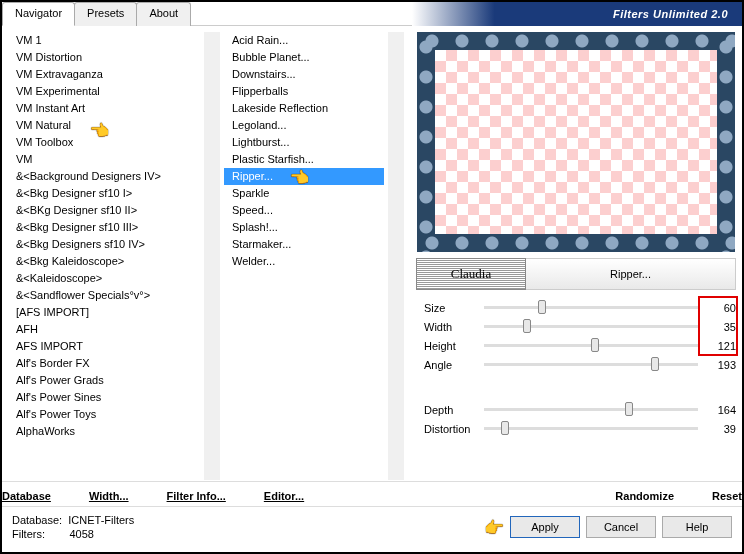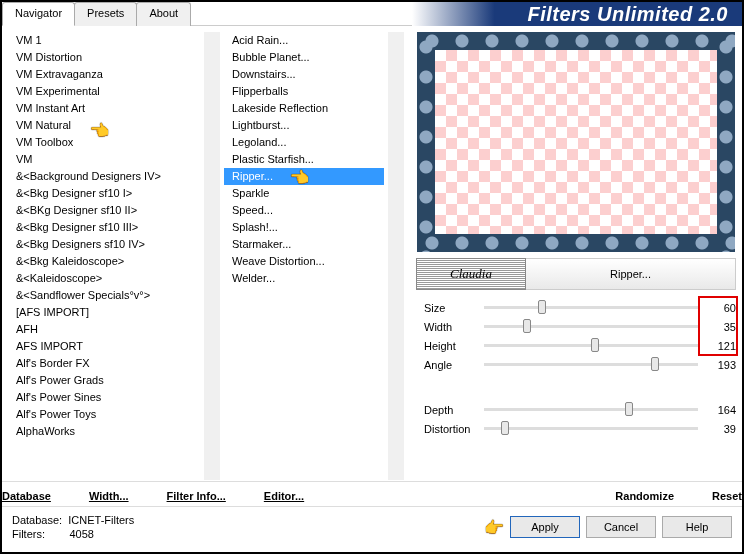--- a/index.html
+++ b/index.html
@@ -1,34 +1,34 @@
 <!DOCTYPE html>
 <html><head>
 <meta charset="utf-8">
 <style>
 * { box-sizing: border-box; margin: 0; padding: 0; }
 body { font-family: "Segoe UI", Tahoma, sans-serif; font-size: 11px; background: #fff; width: 744px; height: 554px; overflow: hidden; border: 2px solid #000; position: relative; }
 .header { position: relative; height: 24px; background: #fff; border-bottom: 1px solid #ccc; display: flex; }
 .tabs { display: flex; height: 24px; }
 .tab { padding: 4px 12px; border: 1px solid #aaa; border-bottom: none; background: #f0f0f0; cursor: pointer; font-size: 11px; border-radius: 3px 3px 0 0; margin-right:-1px;}
 .tab.active { background: #fff; border-bottom: 1px solid #fff; position: relative; z-index: 2;}
-.banner { position: absolute; right: 0; top: 0; height: 24px; width: 330px; background: linear-gradient(90deg, #fff 0%, #1a3a7a 25%, #1a3a7a 100%); color: #fff; font-style: italic; font-weight: bold; font-size: 20px; text-align: right; padding-right: 14px; line-height: 24px; letter-spacing: 0.5px;}
+.banner { position: absolute; right: 0; top: 0; height: 24px; width: 330px; background: linear-gradient(90deg, #fff 0%, #1a3a7a 25%, #1a3a7a 100%); color: #fff; font-style: italic; font-weight: bold; font-size: 11px; text-align: right; padding-right: 14px; line-height: 24px; letter-spacing: 0.5px;}
 .main { display: flex; height: 455px; padding: 6px 6px 0 6px; gap: 4px;}
 .col { overflow-y: auto; overflow-x: hidden; height: 448px; border-right: none; font-size: 11px;}
 .col1 { width: 192px; }
 .col2 { width: 160px; }
 .col-item { padding: 1px 4px 1px 8px; white-space: nowrap; cursor: default; line-height: 15px; position: relative;}
 .col-item.sel { background: #3399ff; color: #fff; }
 .scrolltrack { width: 16px; background: #f0f0f0; height: 448px;}
 .right { flex:1; display:flex; flex-direction: column; padding-left: 8px;}
 .preview { width: 318px; height: 220px; margin: 0 auto; position: relative; background: #fff;}
 .border-img { position:absolute; inset:0; border: 18px solid #2a4763; background: repeating-conic-gradient(#fccfcf 0 25%, #fff 0 50%) 0 0/22px 22px;}
 .border-img::before{content:"";position:absolute;inset:-18px;background:radial-gradient(circle at 15px 9px,#8fa8c2 6px,transparent 7px) repeat-x 0 0/30px 18px,radial-gradient(circle at 15px 9px,#8fa8c2 6px,transparent 7px) repeat-x 0 100%/30px 18px,radial-gradient(circle at 9px 15px,#8fa8c2 6px,transparent 7px) repeat-y 0 0/18px 30px,radial-gradient(circle at 9px 15px,#8fa8c2 6px,transparent 7px) repeat-y 100% 0/18px 30px;z-index:1;pointer-events:none}
 .logo-row{display:flex;align-items:stretch;height:32px;margin-top:6px}
-.logo{width:110px;height:32px;background:repeating-linear-gradient(0deg,#999 0 1px,#fff 1px 2px);display:flex;align-items:center;justify-content:center;font-family:cursive;font-size:13px;font-style:italic;border:1px solid #888}
+.logo{width:110px;height:32px;background:repeating-linear-gradient(0deg,#999 0 1px,#fff 1px 2px);display:flex;align-items:center;justify-content:center;font-family:cursive;font-size:13px;border:1px solid #888}
 .filter-title{flex:1;background:linear-gradient(#fff,#e9e9e9);border:1px solid #ccc;text-align:center;line-height:30px;font-size:11px;border-left:none}
 .params { margin-top: 8px; position: relative;}
 .param-row { display: flex; align-items: center; height: 19px; position: relative;}
 .param-label { width: 60px; padding-left: 8px;}
 .param-slider { flex:1; height: 3px; background: #ddd; margin: 0 8px; position: relative;}
 .param-thumb { position:absolute; width:8px; height:14px; background:#e8e8e8; border:1px solid #888; top:-6px; border-radius:2px;}
 .param-value { width: 30px; text-align: right; padding-right: 0;}
 .highlight-box { position: absolute; border: 2px solid #e00000; pointer-events: none;}
 .bottom-links { display: flex; padding: 8px 0 4px; gap: 10px; border-top: 1px solid #ddd; font-size: 11px; font-weight: bold;}
 .bottom-links .link { cursor: pointer;}
@@ -81,29 +81,28 @@
       <div class="col-item">Alf's Power Toys</div>
       <div class="col-item">AlphaWorks</div>
     </div>
   <div class="scrolltrack"></div>
   <div class="col col2" id="filter-list">
       <div class="col-item">Acid Rain...</div>
       <div class="col-item">Bubble Planet...</div>
       <div class="col-item">Downstairs...</div>
       <div class="col-item">Flipperballs</div>
       <div class="col-item">Lakeside Reflection</div>
+      <div class="col-item">Legoland...</div>
       <div class="col-item">Lightburst...</div>
-      <div class="col-item">Legoland...</div>
       <div class="col-item">Plastic Starfish...</div>
       <div class="col-item sel">Ripper...</div>
       <div class="col-item">Sparkle</div>
       <div class="col-item">Speed...</div>
       <div class="col-item">Splash!...</div>
       <div class="col-item">Starmaker...</div>
-      <div class="col-item">Weave Distortion...</div>
       <div class="col-item">Welder...</div>
     </div>
   <div class="scrolltrack"></div>
 
   <div class="right">
     <div class="preview">
       <div class="border-img"></div>
     </div>
     <div class="logo-row">
       <div class="logo">Claudia</div>

